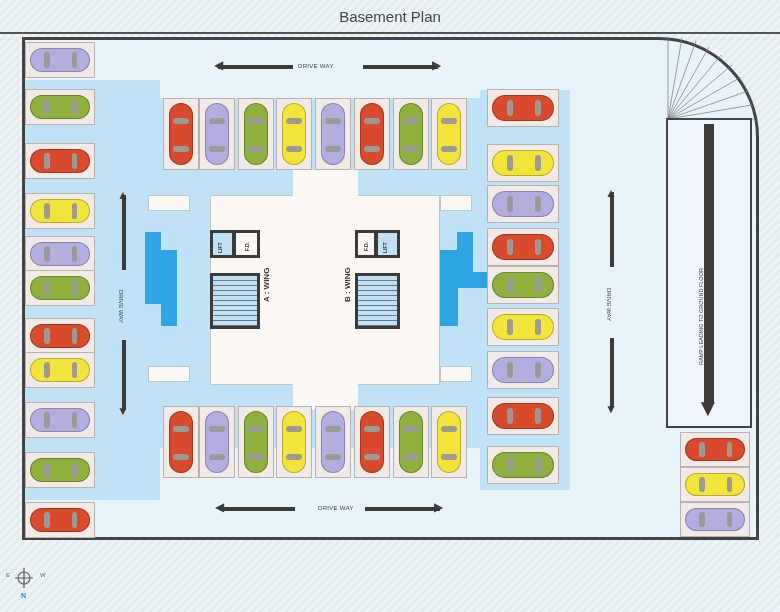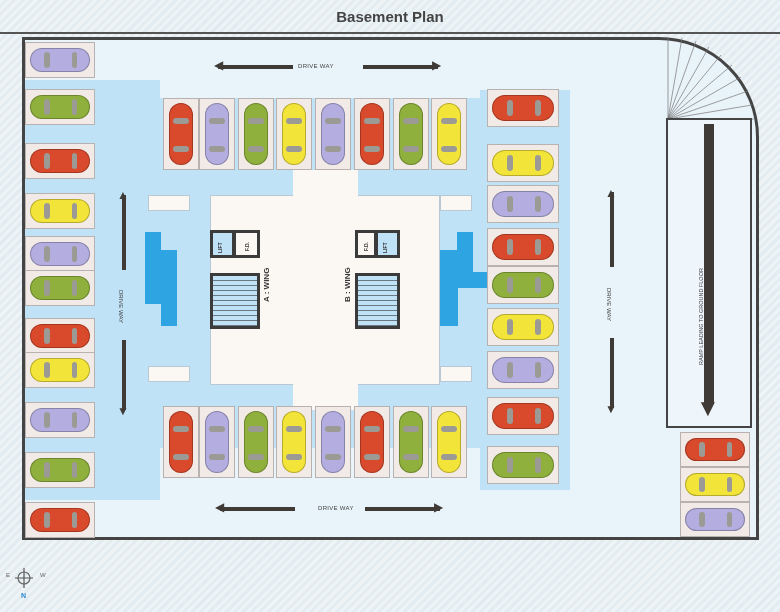--- a/index.html
+++ b/index.html
@@ -1,19 +1,19 @@
 <!DOCTYPE html>
 <html><head>
 <meta charset="utf-8">
 <style>
   html,body{margin:0;padding:0;}
   body{width:780px;height:612px;position:relative;overflow:hidden;
     font-family:"Liberation Sans",sans-serif;
     background:repeating-linear-gradient(135deg,#eef3f6 0 3px,#e3ecf1 3px 6px);}
-  .title{position:absolute;left:0;width:780px;top:8px;text-align:center;font-weight:bold;font-size:15px;color:#444;}
+  .title{position:absolute;left:0;width:780px;top:8px;text-align:center;font-weight:normal;font-size:15px;color:#444;}
   .rule{position:absolute;left:0;top:32px;width:780px;height:2px;background:#555;}
   .plan{position:absolute;left:22px;top:37px;width:737px;height:503px;border:3px solid #444;border-top-right-radius:100px;background:#e9f3fa;box-sizing:border-box;}
   .zone{position:absolute;background:#bfe2f6;}
   .zone.w{background:#fbf8f3;border:1px solid #b9c9d3;box-sizing:border-box;}
   .zone.dark{background:#2ea5e2;}
   .slot{position:absolute;background:#f2eae6;border:1px solid #b7b2b0;box-sizing:border-box;}
   .car{position:absolute;border-radius:14px;box-shadow:inset 0 0 0 1px rgba(0,0,0,.25);}
   .car .win1,.car .win2{position:absolute;background:#9c9a94;border-radius:3px;}
   .car.h .win1{left:24%;top:18%;width:10%;height:64%;}
   .car.h .win2{left:70%;top:18%;width:9%;height:64%;}

